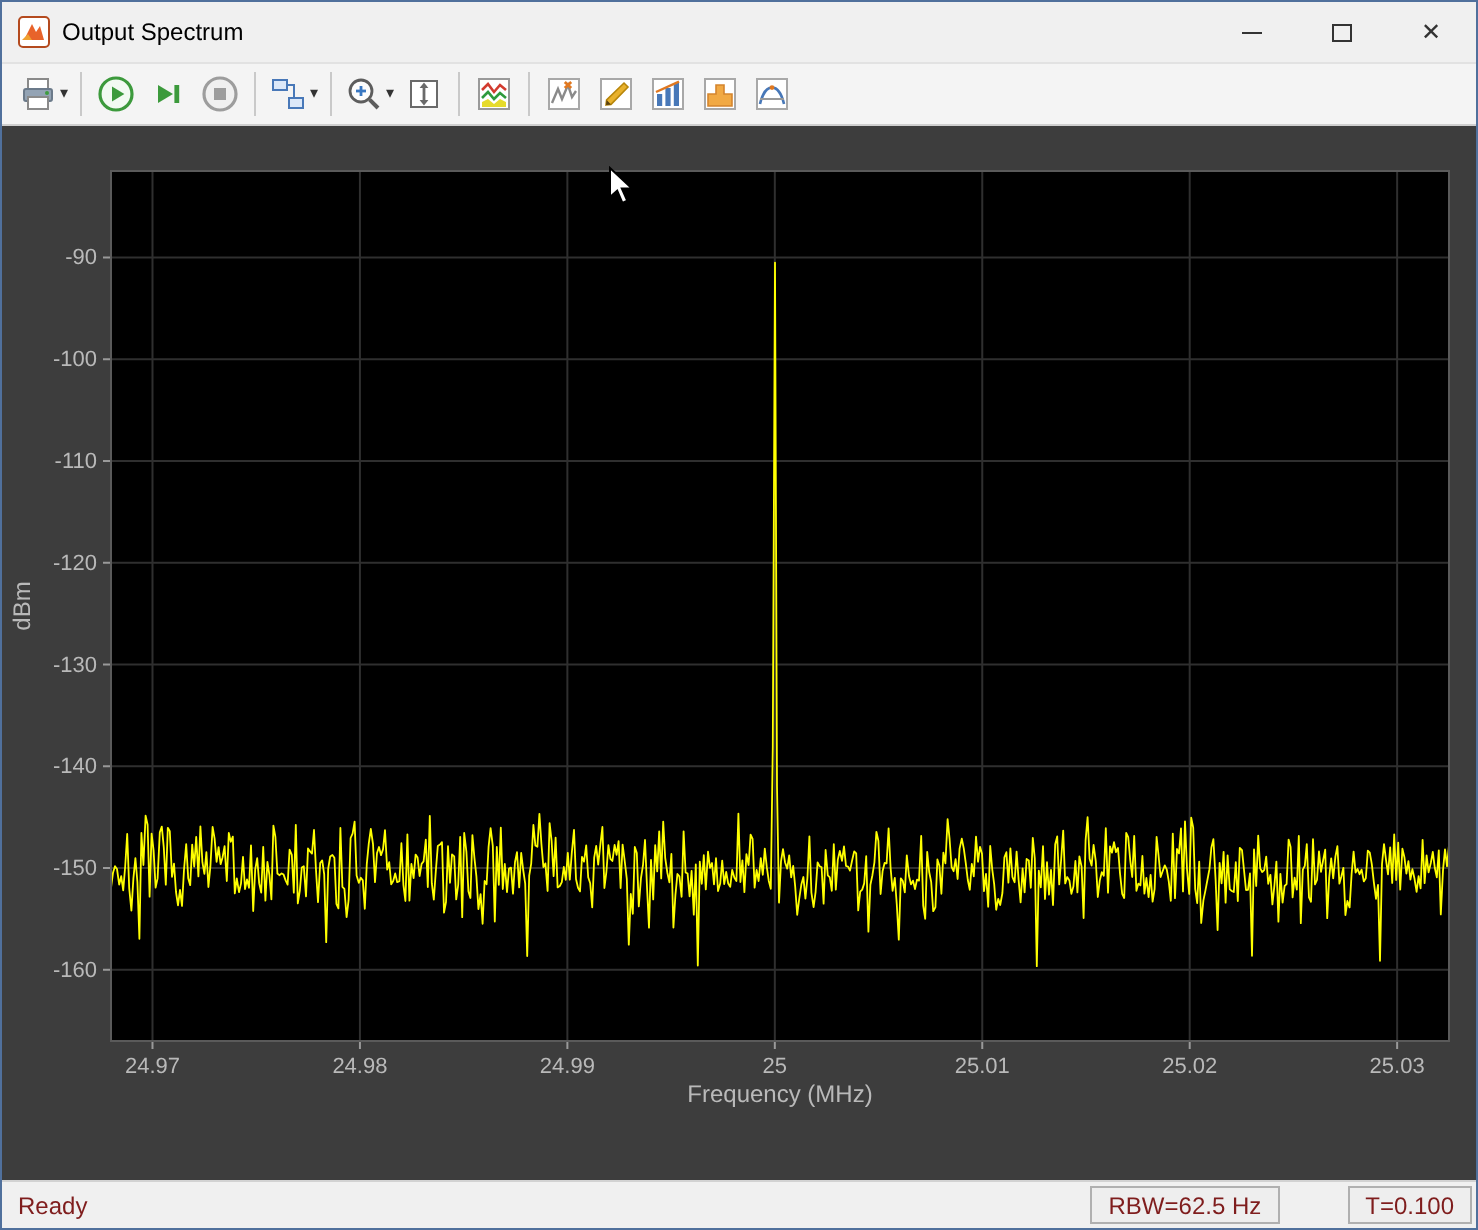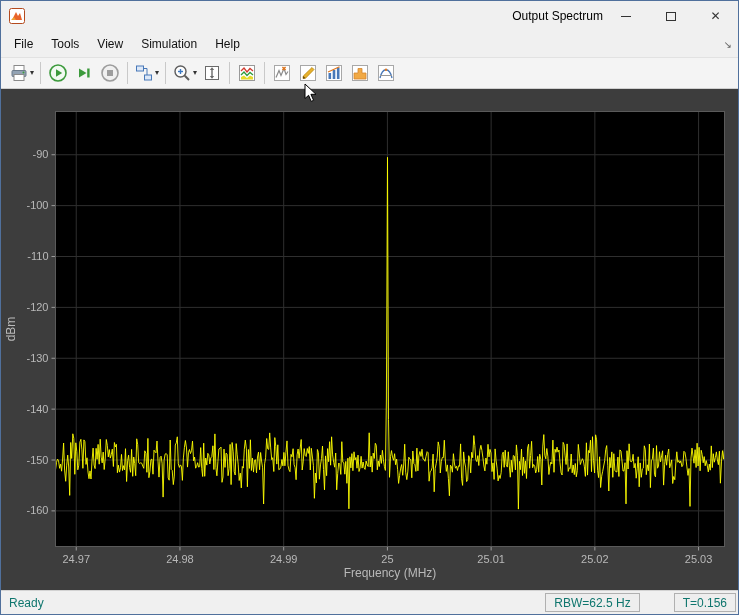--- a/index.html
+++ b/index.html
@@ -11,21 +11,21 @@
     border: 1px solid #50709c;
     background: #f0f0f0;
     display: flex; flex-direction: column;
     position: relative;
     overflow: hidden;
   }
 
   
   .titlebar { height: 30px; display: flex; align-items: center; background: #f0f0f0; flex: 0 0 auto; }
   .app-icon { width: 16px; height: 16px; margin-left: 8px; flex: 0 0 auto; }
-  .title-text { font-size: 12px; color: #000; margin-left: 6px; flex: 1 1 auto; white-space: nowrap; text-align: right; }
+  .title-text { font-size: 12px; color: #000; margin-left: 6px; flex: 1 1 auto; white-space: nowrap; }
   .winbtn { width: 45px; height: 30px; display: flex; align-items: center; justify-content: center; flex: 0 0 auto; }
   .minimize-glyph { width: 10px; height: 1px; background: #333; display: block; }
   .maximize-glyph { width: 10px; height: 9px; border: 1px solid #333; display: block; }
   .close-glyph { font-size: 12px; color: #333; line-height: 1; }
 
   
   .menubar { height: 26px; display: flex; align-items: center; background: #f0f0f0; font-size: 12px; color: #111; padding-left: 4px; flex: 0 0 auto; }
   .menu-item { padding: 5px 9px; cursor: default; }
   .collapse-arrow { margin-left: auto; margin-right: 6px; font-size: 10px; color: #666; }
 
@@ -35,21 +35,21 @@
   .tbtn svg { display: block; }
   .caret { font-size: 8px; color: #333; margin-left: 1px; line-height: 1; }
   .tsep { width: 1px; height: 22px; background: #c9c9c9; margin: 0 4px; flex: 0 0 auto; }
 
   
   .plot-area { flex: 1 1 auto; background: #3d3d3d; position: relative; overflow: hidden; }
   .plot-area svg { display: block; }
   .plot-area text { font-family: "Liberation Sans", sans-serif; }
 
   
-  .statusbar { height: 24px; background: #f0f0f0; border-top: 1px solid #d2d2d2; display: flex; align-items: stretch; font-size: 12px; color: #0f766e; flex: 0 0 auto; }
+  .statusbar { height: 24px; background: #f0f0f0; border-top: 1px solid #d2d2d2; display: flex; align-items: stretch; font-size: 12px; color: #7f1d1d; flex: 0 0 auto; }
   .status-left { flex: 1 1 auto; display: flex; align-items: center; padding-left: 8px; }
   .status-seg { display: flex; align-items: center; padding: 0 8px; margin: 2px 17px; border: 1px solid #b0b0b0; background: #eeeeee; white-space: nowrap; }
   .status-seg:last-child { margin-right: 2px; }
 
   
   .mouse-cursor { position: absolute; left: 303px; top: 82px; z-index: 20; pointer-events: none; }
 </style>
 </head>
 <body>
 
@@ -66,28 +66,20 @@
         <span class="minimize-glyph"></span>
       </div>
     <div class="winbtn">
         <span class="maximize-glyph"></span>
       </div>
     <div class="winbtn">
         <span class="close-glyph">✕</span>
       </div>
   </div>
 
-  <div class="menubar">
-    <span class="menu-item">File</span>
-    <span class="menu-item">Tools</span>
-    <span class="menu-item">View</span>
-    <span class="menu-item">Simulation</span>
-    <span class="menu-item">Help</span>
-    <span class="collapse-arrow">↘</span>
-  </div>
 
   <div class="toolbar">
 
     <div class="tbtn">
       <svg width="20" height="20" viewBox="0 0 20 20">
         <rect x="5" y="2.5" width="10" height="5" fill="#ffffff" stroke="#8a8a8a"></rect>
         <rect x="3" y="7.5" width="14" height="6" rx="1" fill="#93a3b4" stroke="#6b7a8a"></rect>
         <rect x="5" y="11.5" width="10" height="6" fill="#ffffff" stroke="#8a8a8a"></rect>
         <circle cx="14.5" cy="9.5" r="1" fill="#3f9c3f"></circle>
       </svg>
@@ -260,20 +252,20 @@
       <polyline id="spectrum-line" fill="none" stroke-width="0.9" stroke-linejoin="round" stroke="#ffff00" points="54.5,380.9 55.5,373.4 56.5,370.1 57.5,371.5 58.6,379.3 59.6,375.1 60.6,382.2 61.6,370.1 62.6,354.0 63.6,381.1 64.7,392.3 65.7,376.2 66.7,366.1 67.7,378.0 68.7,406.4 69.7,353.5 70.7,369.5 71.8,344.8 72.8,349.4 73.8,385.3 74.8,353.8 75.8,362.3 76.8,380.8 77.8,376.2 78.9,353.2 79.9,350.3 80.9,360.8 81.9,379.3 82.9,350.9 83.9,352.6 85.0,375.4 86.0,368.8 87.0,383.0 88.0,389.7 89.0,381.9 90.0,390.0 91.0,371.9 92.1,359.1 93.1,376.1 94.1,379.6 95.1,359.3 96.1,370.3 97.1,355.4 98.2,375.2 99.2,350.2 100.2,368.1 101.2,373.9 102.2,363.1 103.2,380.5 104.2,370.1 105.3,350.5 106.3,356.3 107.3,367.9 108.3,360.6 109.3,369.1 110.3,365.6 111.3,360.1 112.4,377.5 113.4,353.5 114.4,357.9 115.4,355.3 116.4,383.7 117.4,376.2 118.5,383.1 119.5,378.8 120.5,365.4 121.5,381.5 122.5,376.7 123.5,380.9 124.5,359.7 125.6,392.5 126.6,371.7 127.6,366.1 128.6,378.7 129.6,383.3 130.6,360.4 131.7,387.3 132.7,368.0 133.7,374.4 134.7,386.7 135.7,349.8 136.7,355.5 137.7,373.8 138.8,374.6 139.8,373.7 140.8,374.3 141.8,377.2 142.8,379.3 143.8,361.8 144.9,364.4 145.9,383.3 146.9,349.4 147.9,388.7 148.9,382.4 149.9,370.7 150.9,370.1 152.0,385.2 153.0,361.2 154.0,362.7 155.0,363.8 156.0,352.0 157.0,372.1 158.0,388.1 159.1,368.5 160.1,367.2 161.1,374.2 162.1,408.1 163.1,371.3 164.1,365.2 165.2,364.5 166.2,365.9 167.2,388.9 168.2,391.2 169.2,351.0 170.2,380.4 171.2,381.4 172.3,395.6 173.3,387.1 174.3,356.0 175.3,353.8 176.3,347.8 177.3,374.8 178.4,378.4 179.4,375.9 180.4,377.2 181.4,391.4 182.4,368.9 183.4,358.7 184.4,351.5 185.5,359.0 186.5,378.1 187.5,363.5 188.5,360.5 189.5,364.6 190.5,361.7 191.5,352.1 192.6,371.8 193.6,368.1 194.6,379.2 195.6,377.5 196.6,373.7 197.6,378.1 198.7,377.6 199.7,358.6 200.7,379.4 201.7,387.5 202.7,354.2 203.7,387.3 204.7,369.0 205.8,376.1 206.8,364.3 207.8,365.8 208.8,375.0 209.8,368.9 210.8,367.7 211.9,356.8 212.9,380.5 213.9,344.9 214.9,378.6 215.9,386.8 216.9,372.7 217.9,360.0 219.0,359.3 220.0,358.1 221.0,393.3 222.0,388.0 223.0,360.1 224.0,378.4 225.0,364.2 226.1,365.2 227.1,386.7 228.1,379.5 229.1,355.4 230.1,395.6 231.1,353.5 232.2,362.8 233.2,382.6 234.2,386.0 235.2,354.6 236.2,365.8 237.2,375.2 238.2,391.5 239.3,384.1 240.3,398.9 241.3,377.5 242.3,379.1 243.3,360.3 244.3,351.1 245.4,359.9 246.4,397.8 247.4,360.5 248.4,379.4 249.4,350.8 250.4,381.5 251.4,369.0 252.5,383.1 253.5,371.3 254.5,370.8 255.5,383.9 256.5,368.0 257.5,363.1 258.6,380.7 259.6,363.5 260.6,372.0 261.6,378.8 262.6,415.0 263.6,374.8 264.6,368.8 265.7,349.5 266.7,359.8 267.7,360.4 268.7,343.9 269.7,358.9 270.7,370.6 271.7,368.7 272.8,382.5 273.8,348.6 274.8,357.4 275.8,375.1 276.8,355.8 277.8,380.7 278.9,380.0 279.9,378.1 280.9,370.5 281.9,376.9 282.9,363.4 283.9,376.8 284.9,363.4 286.0,351.9 287.0,376.5 288.0,380.9 289.0,382.7 290.0,365.4 291.0,367.8 292.1,359.7 293.1,375.6 294.1,378.6 295.1,390.7 296.1,365.8 297.1,360.0 298.1,369.3 299.2,359.1 300.2,350.5 301.2,381.0 302.2,372.9 303.2,359.6 304.2,366.4 305.2,367.5 306.3,359.5 307.3,364.4 308.3,357.6 309.3,381.0 310.3,359.3 311.3,367.0 312.4,376.4 313.4,409.3 314.4,384.0 315.4,393.9 316.4,360.5 317.4,363.5 318.4,390.2 319.5,375.9 320.5,369.6 321.5,357.0 322.5,380.5 323.5,400.8 324.5,366.9 325.6,386.7 326.6,359.6 327.6,372.7 328.6,352.7 329.6,376.2 330.6,347.8 331.6,365.9 332.7,373.5 333.7,378.2 334.7,364.0 335.7,400.8 336.7,384.6 337.7,374.0 338.7,375.2 339.8,385.4 340.8,352.7 341.8,373.2 342.8,373.8 343.8,385.2 344.8,372.4 345.9,394.3 346.9,369.2 347.9,419.8 348.9,367.8 349.9,378.9 350.9,364.6 351.9,381.7 353.0,362.8 354.0,370.9 355.0,368.5 356.0,379.2 357.0,366.1 358.0,382.5 359.1,378.8 360.1,367.3 361.1,379.1 362.1,373.0 363.1,378.8 364.1,380.4 365.1,372.0 366.2,375.9 367.2,377.5 368.2,343.8 369.2,378.0 370.2,367.2 371.2,383.1 372.2,364.1 373.3,369.5 374.3,354.3 375.3,356.4 376.3,380.8 377.3,371.9 378.3,377.5 379.4,366.1 380.4,374.4 381.4,361.3 382.4,370.6 383.4,377.5 384.4,381.4 385.4,310.0 386.5,68.3 387.5,330.3 388.5,388.3 389.5,367.7 390.5,361.6 391.5,368.1 392.6,371.3 393.6,364.7 394.6,375.7 395.6,370.0 396.6,380.3 397.6,394.4 398.6,386.5 399.7,379.1 400.7,375.5 401.7,386.3 402.7,376.0 403.7,355.2 404.7,383.3 405.8,390.6 406.8,382.9 407.8,368.2 408.8,370.1 409.8,370.6 410.8,388.8 411.8,362.0 412.9,374.7 413.9,375.7 414.9,382.4 415.9,359.1 416.9,381.8 417.9,366.8 418.9,362.5 420.0,367.4 421.0,360.2 422.0,370.0 423.0,370.3 424.0,372.3 425.0,367.5 426.1,362.7 427.1,363.7 428.1,392.2 429.1,382.8 430.1,381.8 431.1,378.7 432.1,365.1 433.2,402.8 434.2,379.4 435.2,374.6 436.2,368.3 437.2,352.9 438.2,357.5 439.3,384.0 440.3,372.5 441.3,368.5 442.3,368.7 443.3,351.2 444.3,371.0 445.3,382.4 446.4,375.9 447.4,389.4 448.4,406.8 449.4,376.2 450.4,377.5 451.4,383.2 452.4,364.7 453.5,375.0 454.5,379.2 455.5,377.3 456.5,381.5 457.5,376.8 458.5,377.3 459.6,354.9 460.6,389.8 461.6,396.4 462.6,362.9 463.6,373.0 464.6,378.1 465.6,392.6 466.7,390.6 467.7,366.7 468.7,369.9 469.7,383.9 470.7,363.3 471.7,368.7 472.8,346.6 473.8,356.6 474.8,370.5 475.8,372.6 476.8,366.6 477.8,376.5 478.8,361.3 479.9,356.3 480.9,361.3 481.9,368.7 482.9,377.0 483.9,381.9 484.9,369.0 485.9,375.2 487.0,355.3 488.0,367.9 489.0,360.4 490.0,363.9 491.0,382.6 492.0,373.9 493.1,390.4 494.1,359.9 495.1,371.5 496.1,379.2 497.1,391.9 498.1,386.4 499.1,389.5 500.2,383.5 501.2,365.7 502.2,363.1 503.2,378.3 504.2,361.2 505.2,375.4 506.3,378.1 507.3,362.8 508.3,376.9 509.3,388.2 510.3,371.2 511.3,383.2 512.3,366.5 513.4,367.2 514.4,380.9 515.4,355.9 516.4,366.3 517.4,420.1 518.4,372.3 519.4,380.7 520.5,360.1 521.5,386.5 522.5,368.1 523.5,384.3 524.5,371.9 525.5,389.5 526.6,359.1 527.6,355.2 528.6,379.2 529.6,366.5 530.6,352.3 531.6,378.7 532.6,375.5 533.7,377.2 534.7,383.9 535.7,380.3 536.7,367.5 537.7,383.2 538.7,365.2 539.8,370.3 540.8,396.0 541.8,357.1 542.8,345.6 543.8,366.4 544.8,369.8 545.8,359.5 546.9,367.7 547.9,385.5 548.9,377.2 549.9,373.1 550.9,374.9 551.9,351.1 553.0,383.3 554.0,360.2 555.0,363.3 556.0,358.1 557.0,363.1 558.0,361.0 559.0,373.7 560.1,383.9 561.1,386.0 562.1,353.4 563.1,355.6 564.1,366.9 565.1,375.5 566.1,354.9 567.2,382.4 568.2,378.8 569.2,379.7 570.2,365.0 571.2,383.8 572.2,376.0 573.3,385.6 574.3,374.5 575.3,387.8 576.3,381.6 577.3,355.4 578.3,365.0 579.3,375.5 580.4,372.4 581.4,369.7 582.4,371.8 583.4,377.8 584.4,387.4 585.4,353.8 586.5,386.1 587.5,361.5 588.5,363.7 589.5,351.2 590.5,382.7 591.5,347.7 592.5,371.5 593.6,384.0 594.6,345.8 595.6,350.8 596.6,381.4 597.6,388.6 598.6,367.8 599.6,398.5 600.7,387.2 601.7,382.3 602.7,377.0 603.7,371.7 604.7,360.7 605.7,356.6 606.8,376.7 607.8,402.0 608.8,368.4 609.8,378.7 610.8,362.9 611.8,388.3 612.8,364.7 613.9,381.7 614.9,382.5 615.9,383.0 616.9,368.1 617.9,387.5 618.9,360.9 620.0,362.1 621.0,372.0 622.0,382.0 623.0,381.9 624.0,373.7 625.0,414.9 626.0,361.7 627.1,380.0 628.1,354.8 629.1,371.2 630.1,373.0 631.1,372.1 632.1,365.3 633.1,378.9 634.2,374.4 635.2,389.2 636.2,379.8 637.2,367.8 638.2,397.8 639.2,373.9 640.3,388.3 641.3,380.0 642.3,379.1 643.3,356.8 644.3,360.5 645.3,385.7 646.3,375.8 647.4,381.8 648.4,355.0 649.4,398.6 650.4,371.8 651.4,369.9 652.4,359.1 653.5,385.7 654.5,387.9 655.5,356.6 656.5,379.2 657.5,377.0 658.5,362.7 659.5,372.9 660.6,366.9 661.6,361.8 662.6,396.1 663.6,375.7 664.6,366.2 665.6,376.2 666.7,365.3 667.7,360.1 668.7,378.8 669.7,375.1 670.7,370.9 671.7,394.5 672.7,387.5 673.8,390.7 674.8,374.0 675.8,362.8 676.8,373.3 677.8,371.5 678.8,374.1 679.8,371.8 680.9,377.7 681.9,376.1 682.9,362.3 683.9,363.3 684.9,369.1 685.9,377.9 687.0,386.4 688.0,379.5 689.0,417.4 690.0,369.0 691.0,359.1 692.0,366.9 693.0,374.2 694.1,360.7 695.1,378.5 696.1,354.2 697.1,377.0 698.1,358.3 699.1,381.8 700.2,361.3 701.2,365.6 702.2,373.8 703.2,367.6 704.2,376.8 705.2,371.6 706.2,376.1 707.3,382.9 708.3,375.1 709.3,381.2 710.3,356.9 711.3,378.6 712.3,364.7 713.3,373.2 714.4,368.5 715.4,362.9 716.4,370.9 717.4,375.7 718.4,362.2 719.4,394.2 720.5,372.1 721.5,361.7 722.5,370.2 723.5,359.5"></polyline>
       <rect id="axes-border" x="54.5" y="22.5" width="669" height="435" fill="none" stroke="#5a5a5a"></rect>
       <text id="xlabel" x="389" y="488" text-anchor="middle" font-size="12" fill="#b9b9b9">Frequency (MHz)</text>
       <text id="ylabel" transform="translate(14,240) rotate(-90)" text-anchor="middle" font-size="12" fill="#b9b9b9">dBm</text>
     </svg>
   </div>
 
   <div class="statusbar">
     <div class="status-left">Ready</div>
     <div class="status-seg">RBW=62.5 Hz</div>
-    <div class="status-seg">T=0.156</div>
+    <div class="status-seg">T=0.100</div>
   </div>
 
   <svg class="mouse-cursor" width="14" height="21" viewBox="0 0 14 21">
     <polygon points="1,1 1,15.5 4.6,12.3 7.2,18.4 9.6,17.3 6.9,11.3 12,11.3" fill="#ffffff" stroke="#000000" stroke-width="1"></polygon>
   </svg>
 
 </div>
 
 </body></html>

